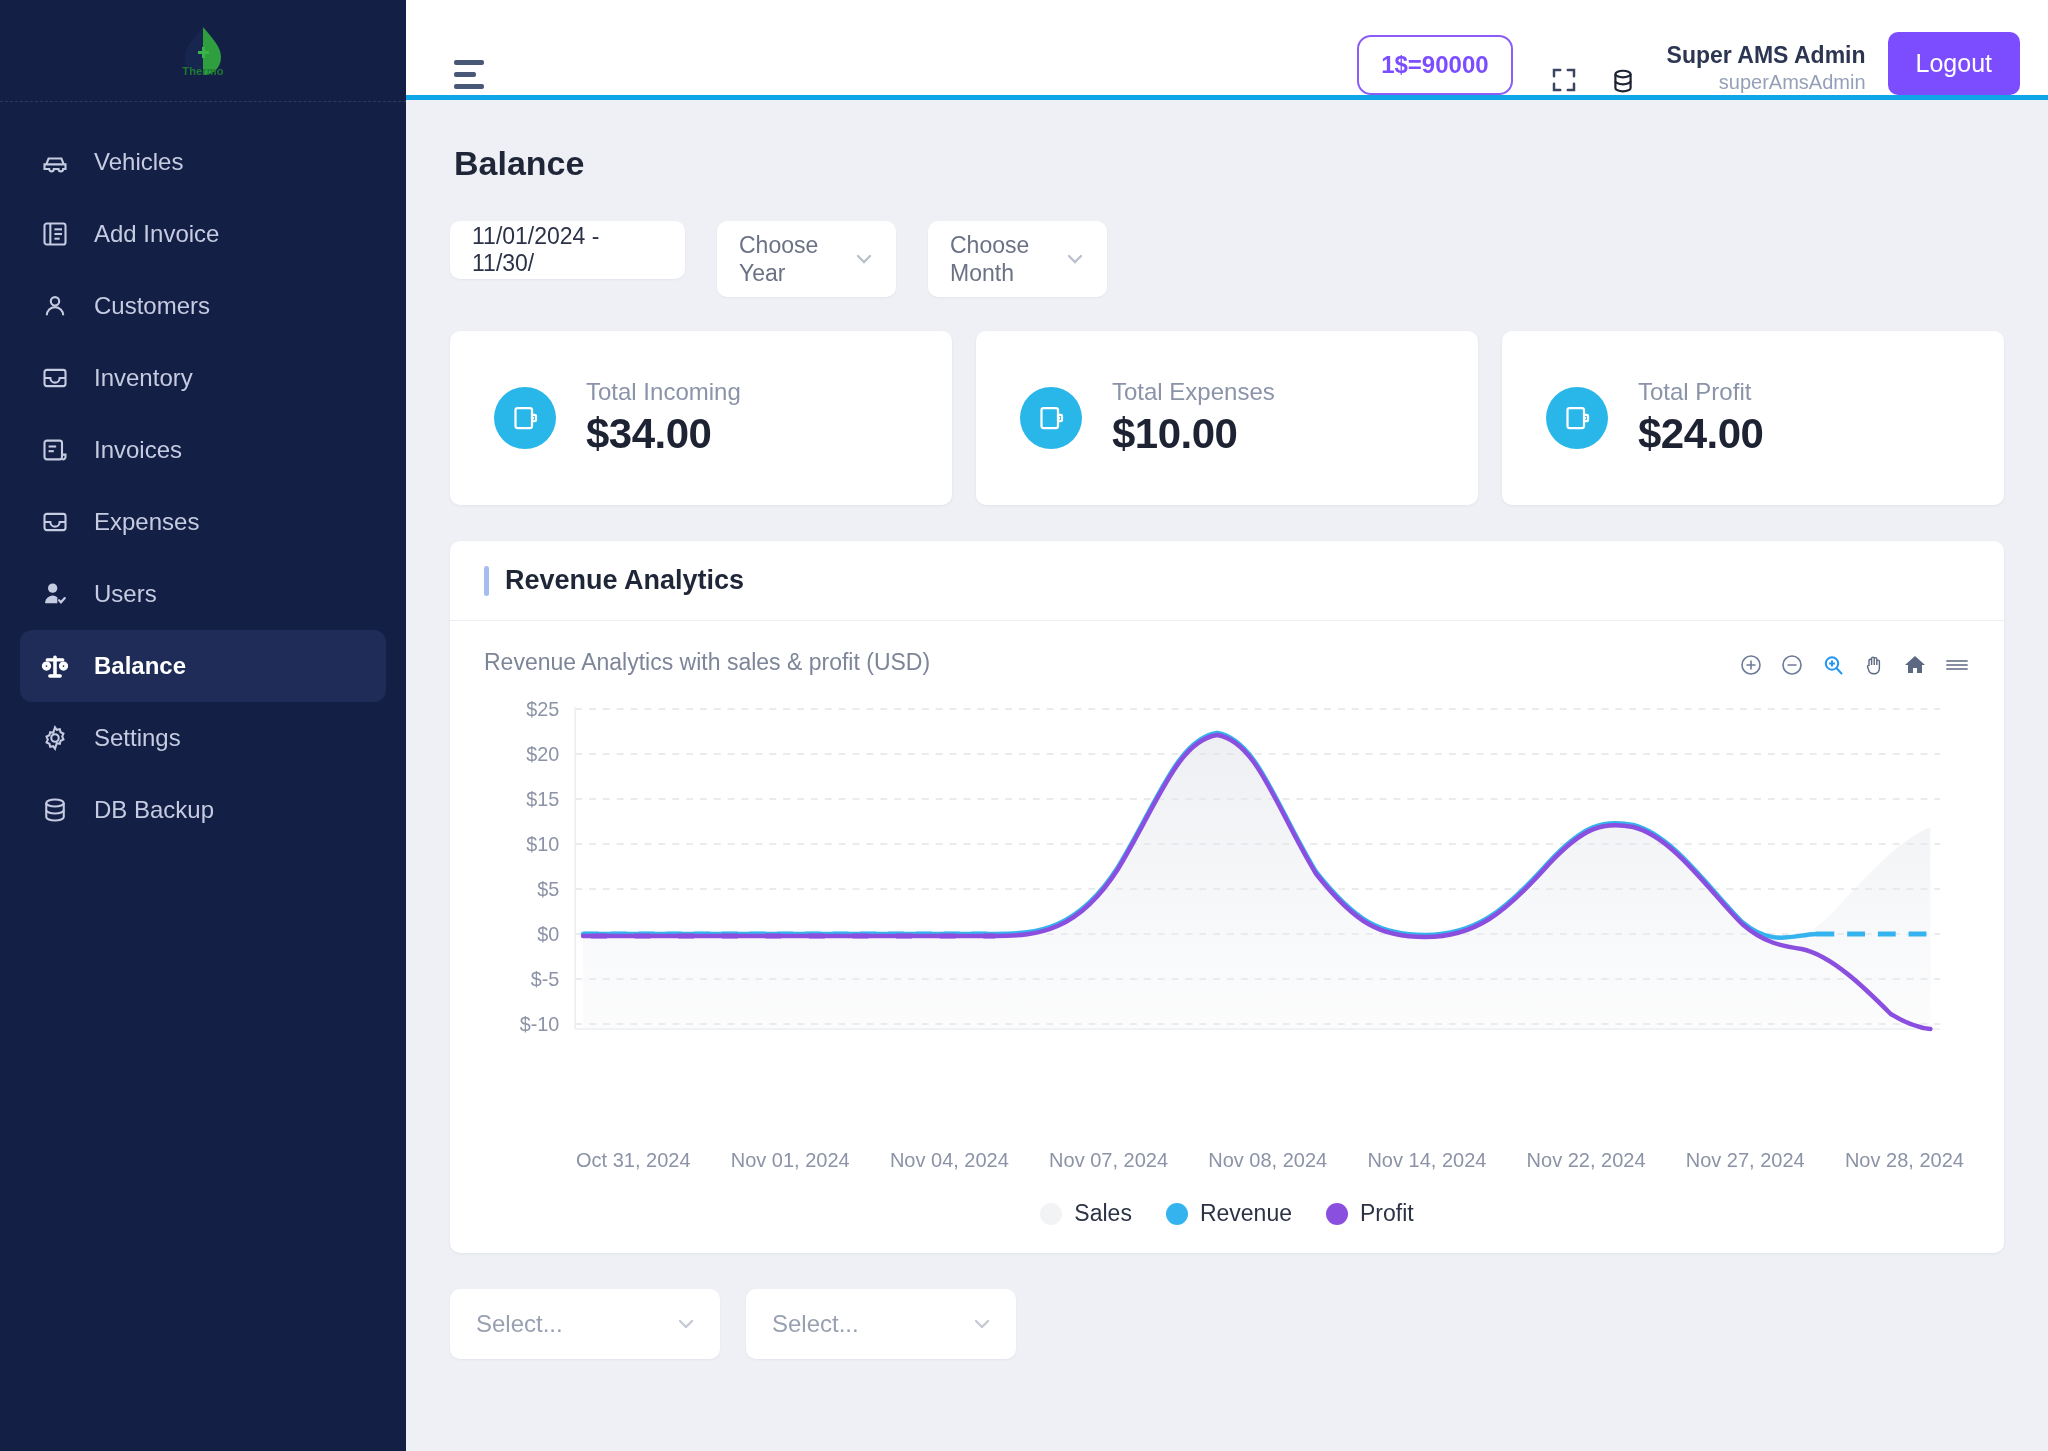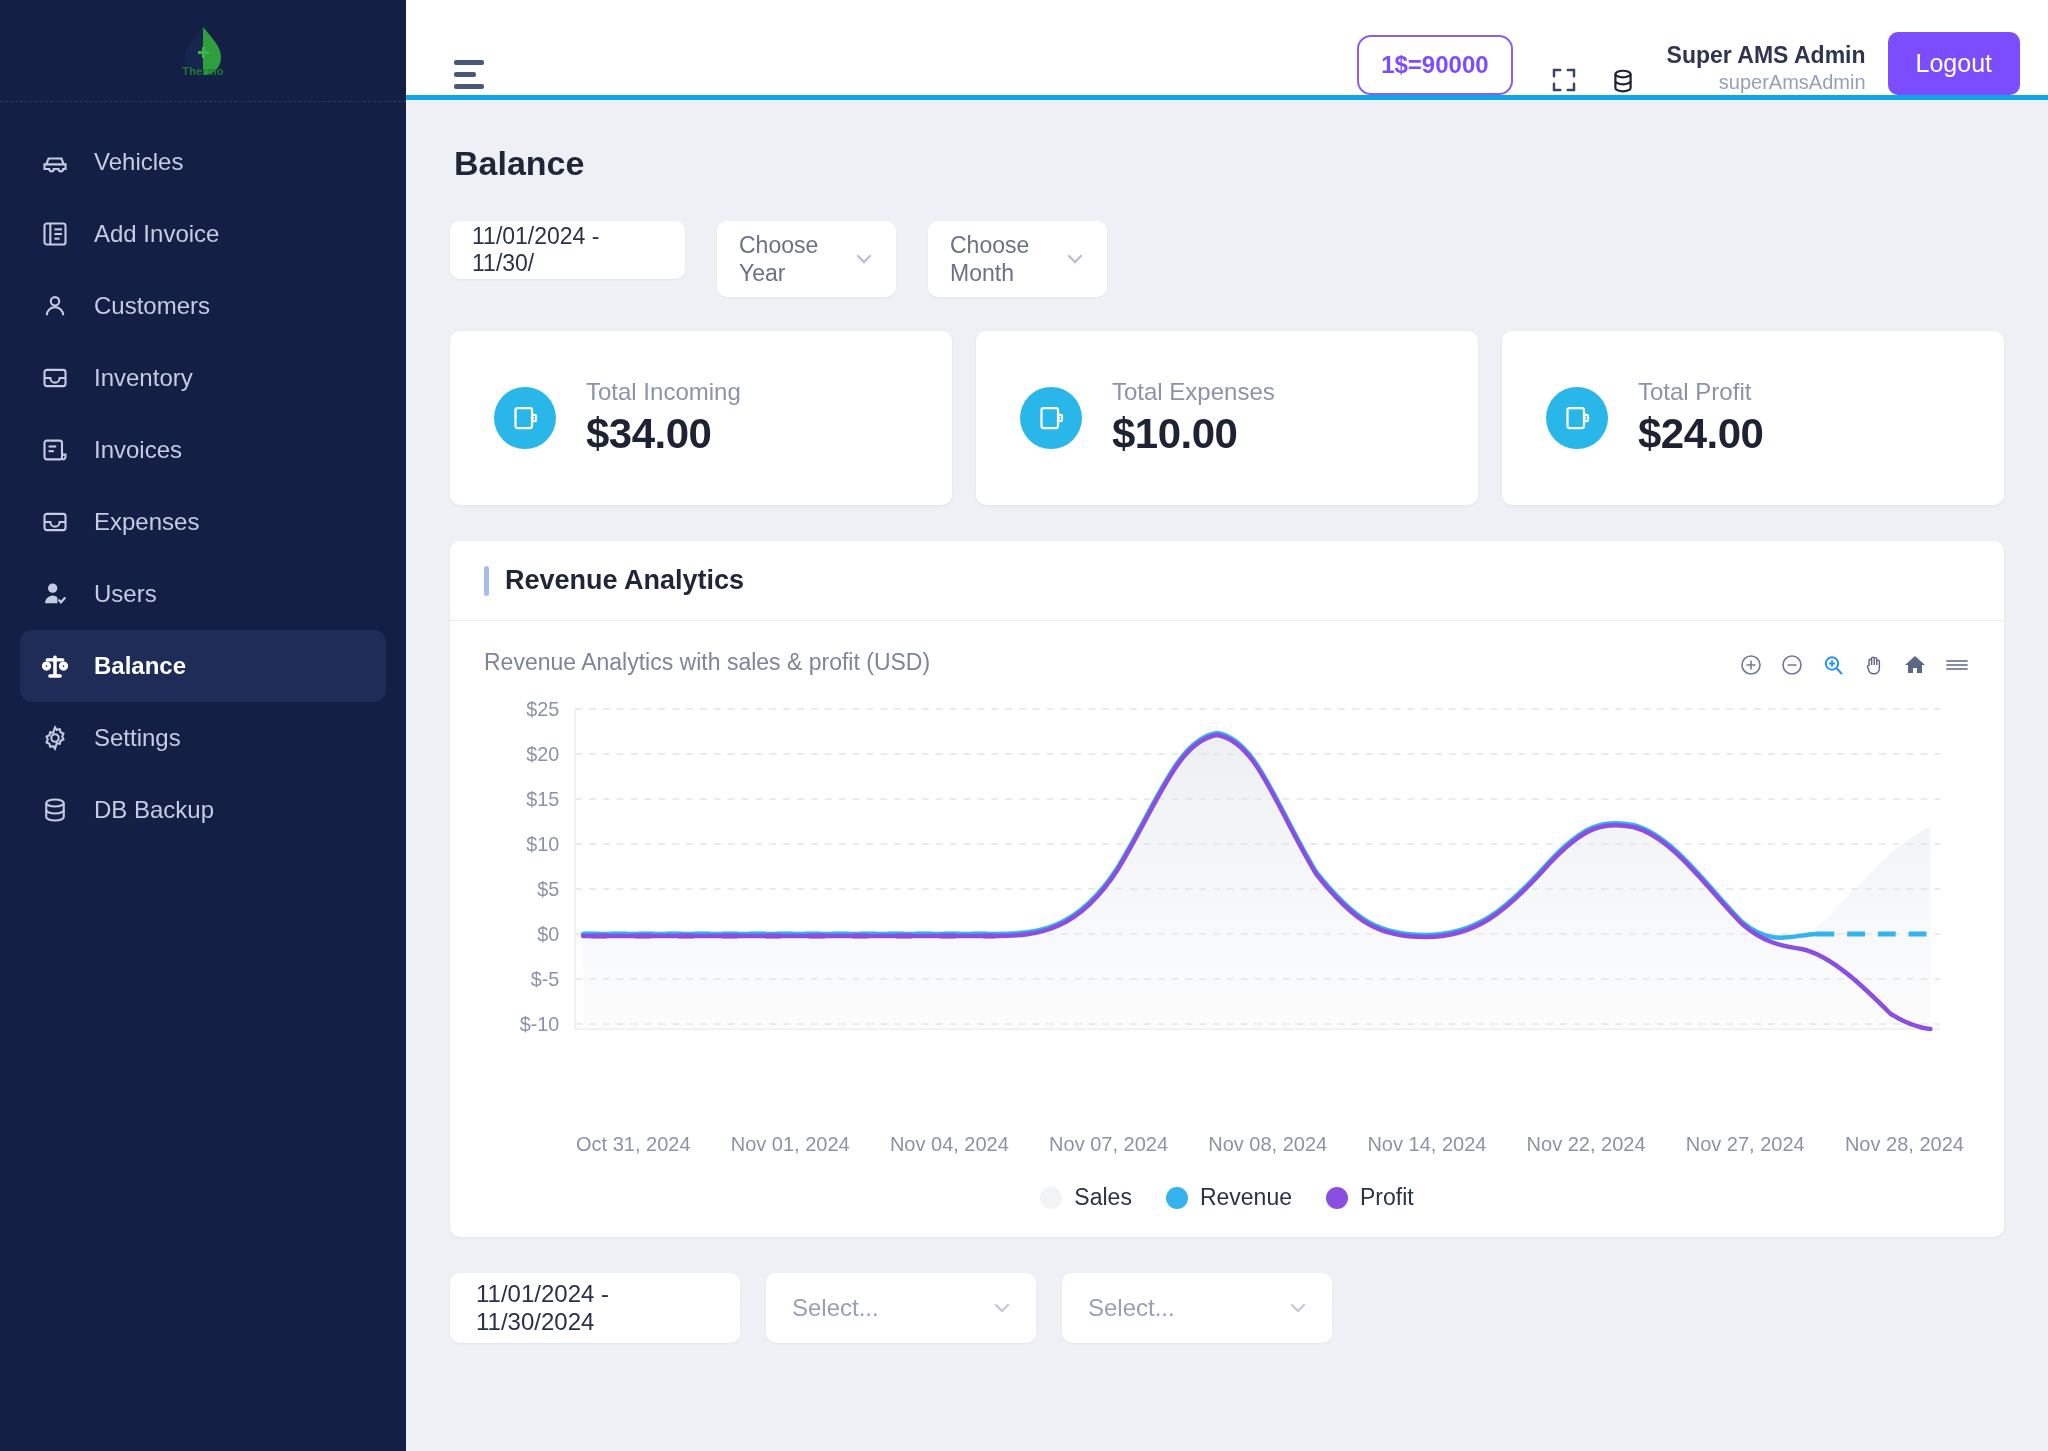--- a/index.html
+++ b/index.html
@@ -129,21 +129,21 @@
   .panel-title { font-size: 27px; font-weight: 700; color: #1f2638; }
 
   .chart-area { padding: 28px 34px 26px 34px; position: relative; }
   .chart-head { display: flex; align-items: flex-start; justify-content: space-between; }
   .chart-subtitle { font-size: 23px; color: #7d8599; }
   .chart-tools { display: flex; align-items: center; gap: 17px; padding-top: 4px; }
   .chart-tools .t { cursor: pointer; display: flex; }
 
   .plot-wrap { position: relative; height: 430px; margin-top: 22px; }
   .plot-svg { display: block; width: 100%; height: 430px; }
-  .xaxis { display: flex; justify-content: space-between; padding: 0 6px 0 92px; margin-top: 4px; text-align: right; }
+  .xaxis { display: flex; justify-content: space-between; padding: 0 6px 0 92px; margin-top: 20px; text-align: right; }
   .xtick { font-size: 20px; color: #8c93a6; white-space: nowrap; }
   .legend { display: flex; justify-content: center; align-items: center; gap: 34px; margin-top: 28px; }
   .legend-item { display: flex; align-items: center; gap: 12px; cursor: pointer; }
   .legend-dot { width: 22px; height: 22px; border-radius: 50%; }
   .legend-label { font-size: 23px; color: #2c3345; }
 
   .bottom-row { display: flex; gap: 26px; margin-top: 36px; }
   .bottom-date {
     background: #fff; border-radius: 10px;
     width: 290px; height: 70px; display: flex; align-items: center;
@@ -546,21 +546,20 @@
             </div>
             <div class="legend-item">
               <span class="legend-dot" style="background:#8b4fe0"></span>
               <span class="legend-label">Profit</span>
             </div>
           </div>
         </div>
       </section>
 
       <div class="bottom-row">
-        <div class="bottom-date">11/01/2024 - 11/30/2024</div>
 
         <div class="bottom-select">
           <span class="lbl">Select...</span>
           <span class="chev">
             <svg width="24" height="24" viewBox="0 0 24 24" fill="none" stroke="#c2c7d2" stroke-width="2.2" stroke-linecap="round">
                 <path d="M6 9 l6 6 l6 -6"></path>
               </svg>
           </span>
         </div>
 

